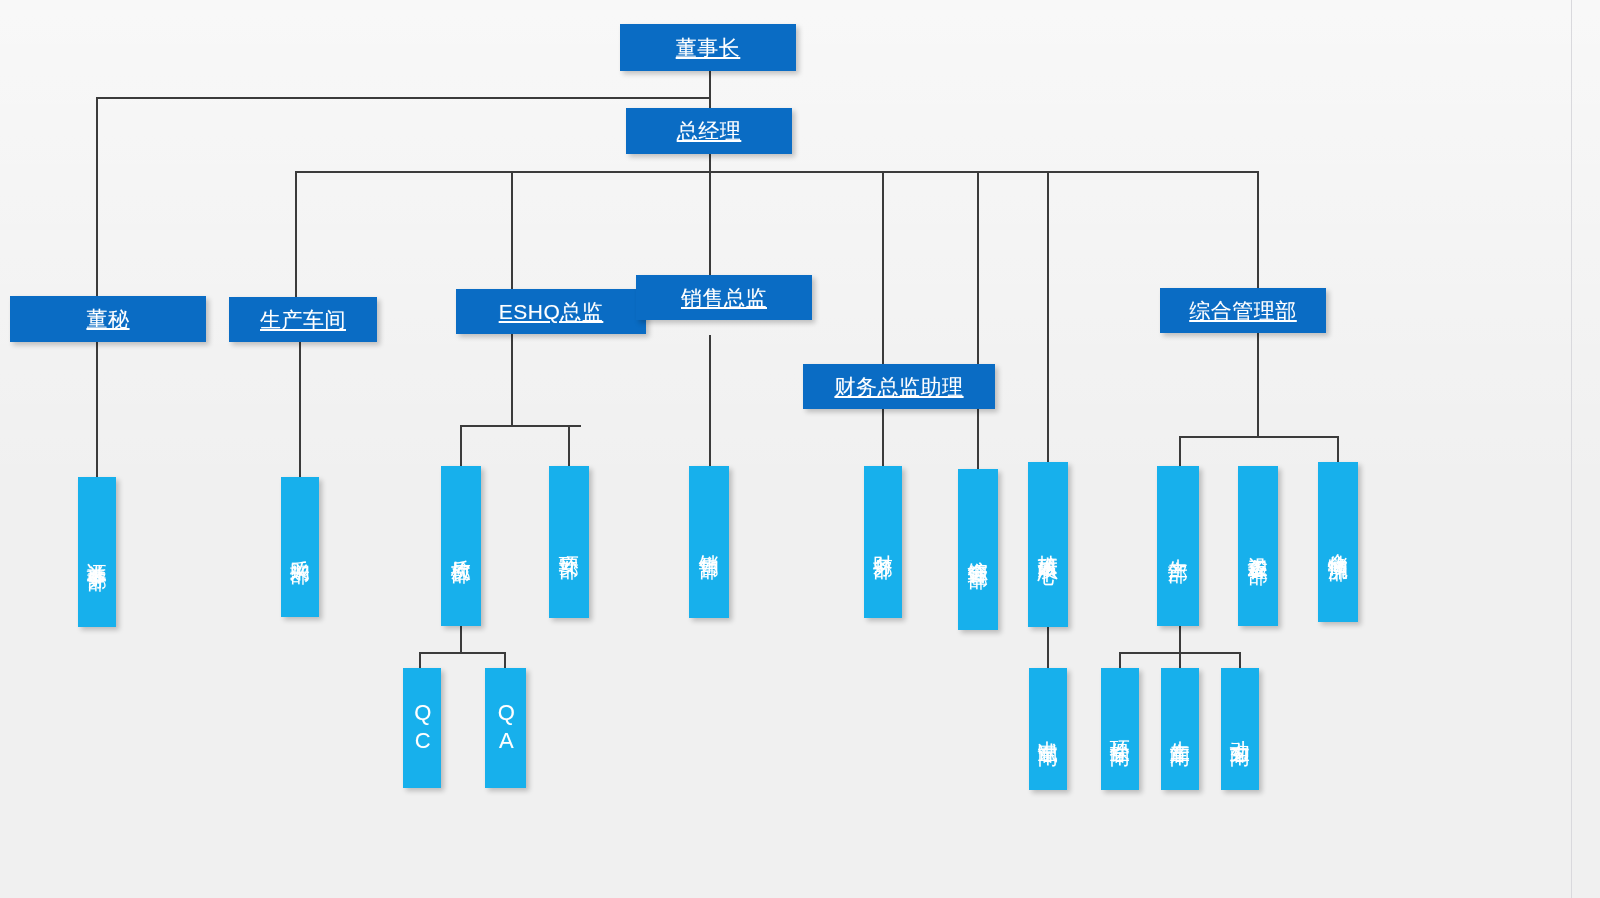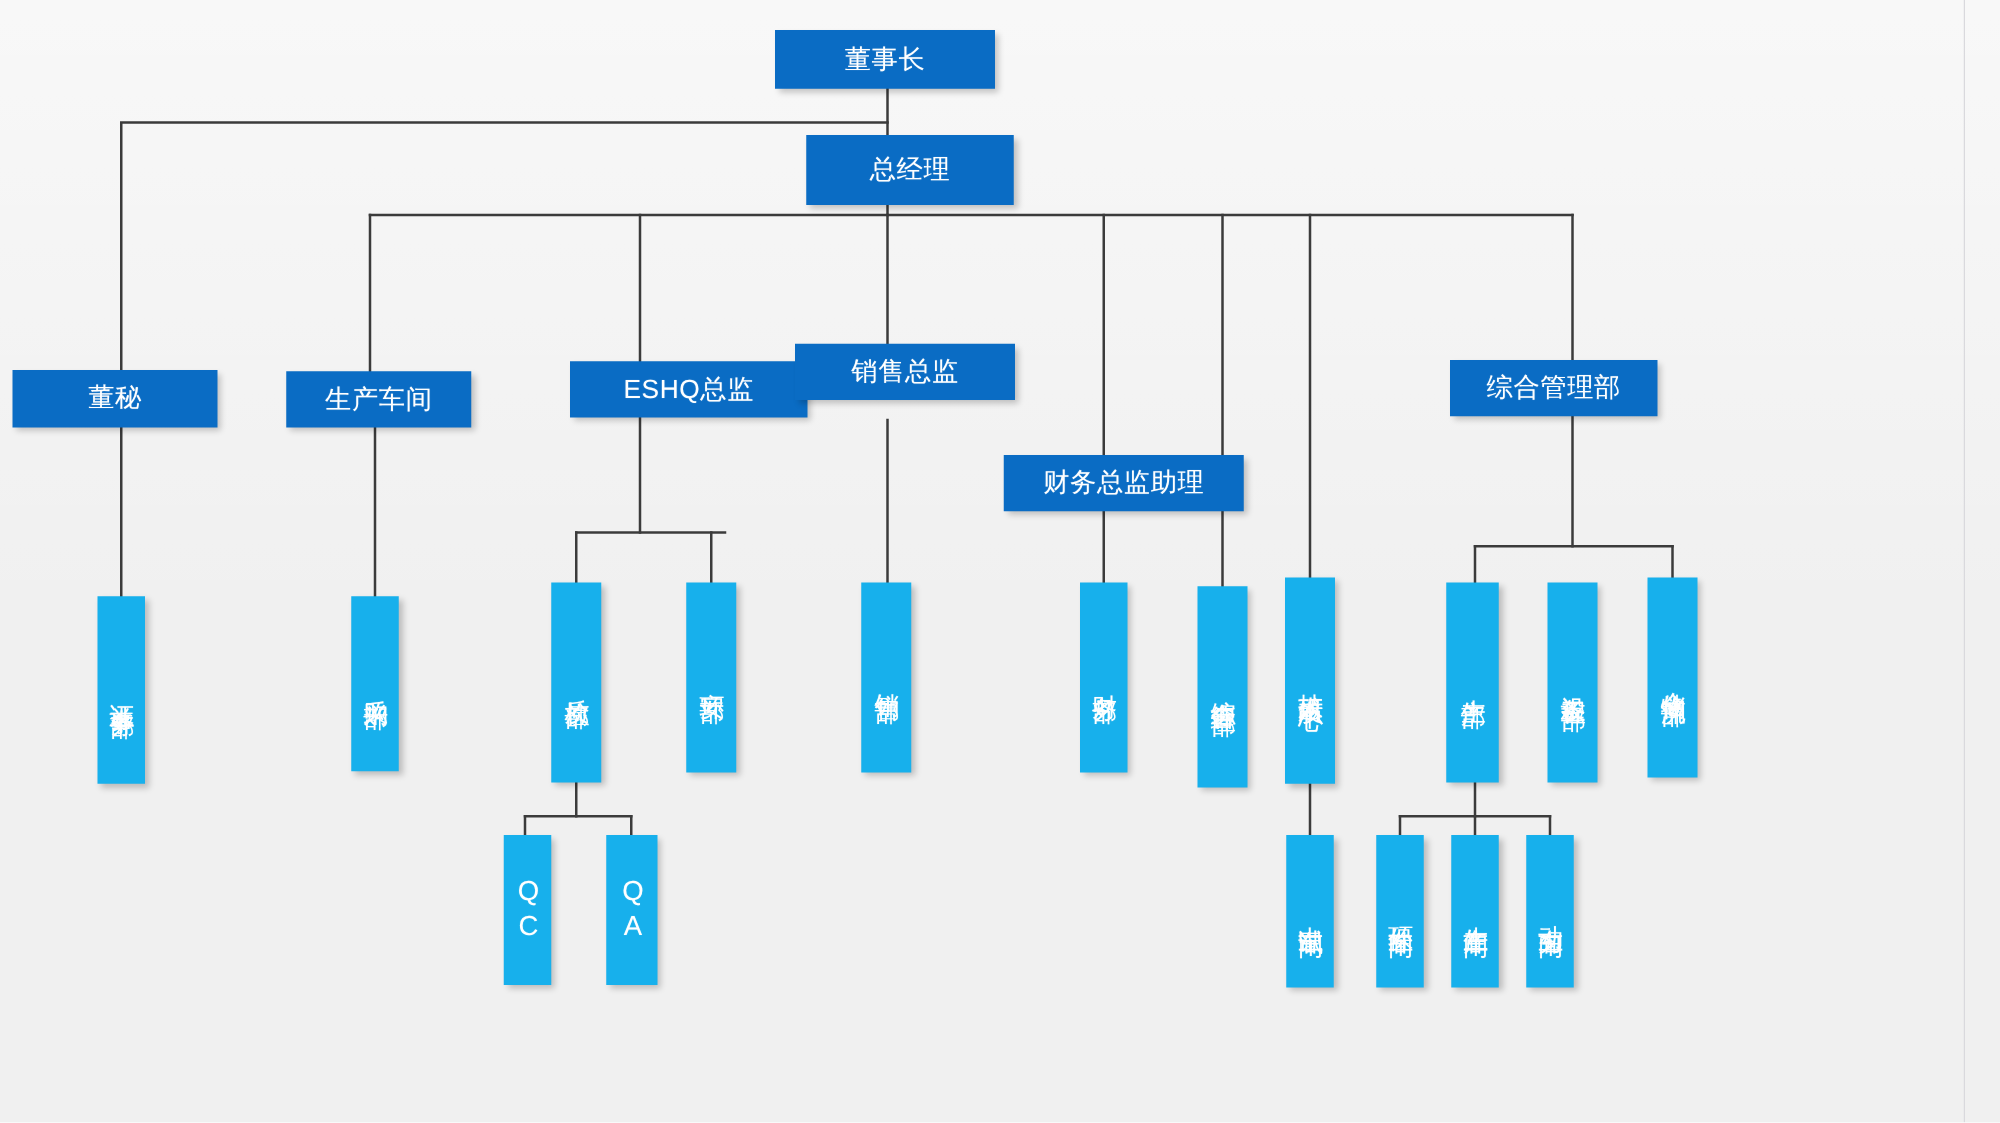--- a/index.html
+++ b/index.html
@@ -49,20 +49,21 @@
     line-height: 1.12;
     letter-spacing: 0.5px;
     text-shadow: 0 0 1px rgba(255,255,255,0.35);
   }
   .node.dark  { background: #0a6cc4; }
   .node.light { background: #17b0ec; }
 
   .node.horiz .label {
     writing-mode: horizontal-tb;
     font-size: 21px;
+    text-decoration: underline;
   }
   .node.vert .label {
     writing-mode: vertical-rl;
     text-orientation: upright;
     font-size: 20px;
     letter-spacing: 2px;
   }
   .node.vert.latin .label {
     writing-mode: vertical-rl;
     text-orientation: upright;
@@ -110,24 +111,24 @@
       <path d="M 1120,653 L 1240,653" fill="none" stroke="#3b3b3b" stroke-width="2" stroke-linecap="square"></path>
       <path d="M 1120,653 L 1120,668" fill="none" stroke="#3b3b3b" stroke-width="2" stroke-linecap="square"></path>
       <path d="M 1180,653 L 1180,668" fill="none" stroke="#3b3b3b" stroke-width="2" stroke-linecap="square"></path>
       <path d="M 1240,653 L 1240,668" fill="none" stroke="#3b3b3b" stroke-width="2" stroke-linecap="square"></path>
     </svg>
 
   <div id="node-layer">
       <div class="node dark horiz" style="left: 620px; top: 24px; width: 176px; height: 47px;">
         <span class="label">董事长</span>
       </div>
-      <div class="node dark horiz" style="left: 645px; top: 108px; width: 166px; height: 56px; text-align: right;">
+      <div class="node dark horiz" style="left: 626px; top: 108px; width: 166px; height: 46px; text-align: right;">
         <span class="label">总经理</span>
       </div>
-      <div class="node dark horiz" style="left: 10px; top: 296px; width: 164px; height: 46px;">
+      <div class="node dark horiz" style="left: 10px; top: 296px; width: 196px; height: 46px;">
         <span class="label">董秘</span>
       </div>
       <div class="node dark horiz" style="left: 229px; top: 297px; width: 148px; height: 45px;">
         <span class="label">生产车间</span>
       </div>
       <div class="node dark horiz" style="left: 456px; top: 289px; width: 190px; height: 45px;">
         <span class="label">ESHQ总监</span>
       </div>
       <div class="node dark horiz" style="left: 636px; top: 275px; width: 176px; height: 45px;">
         <span class="label">销售总监</span>

